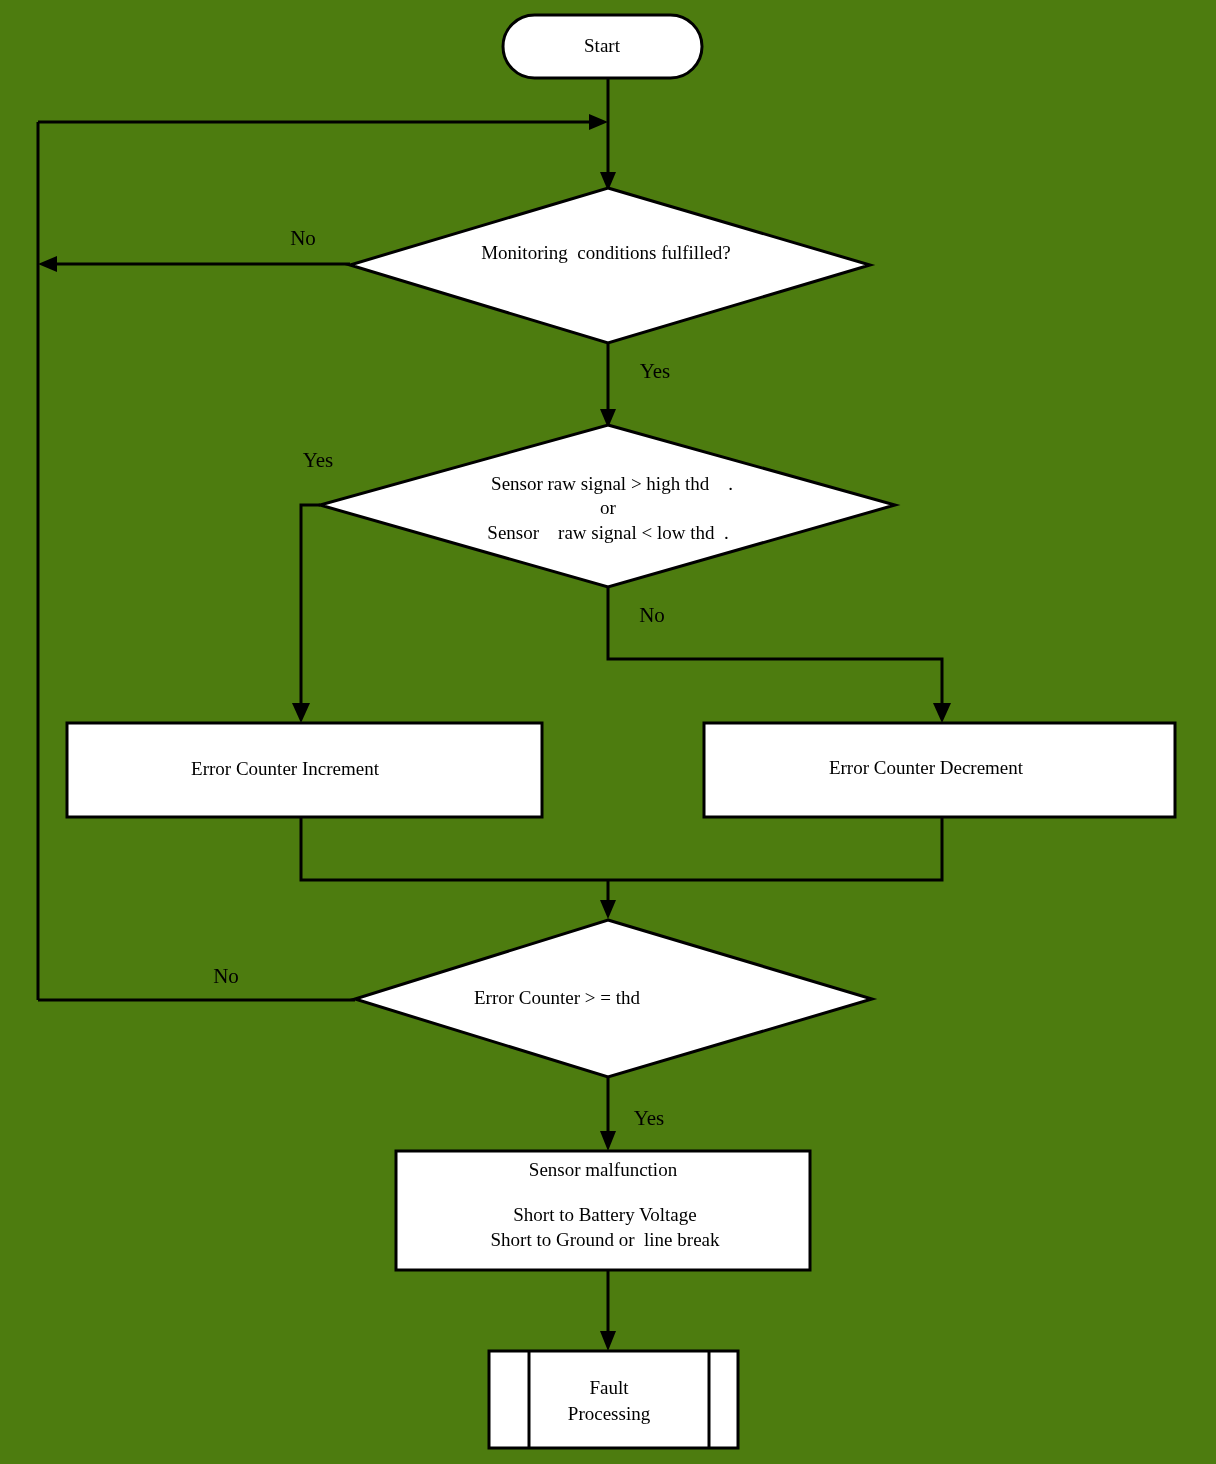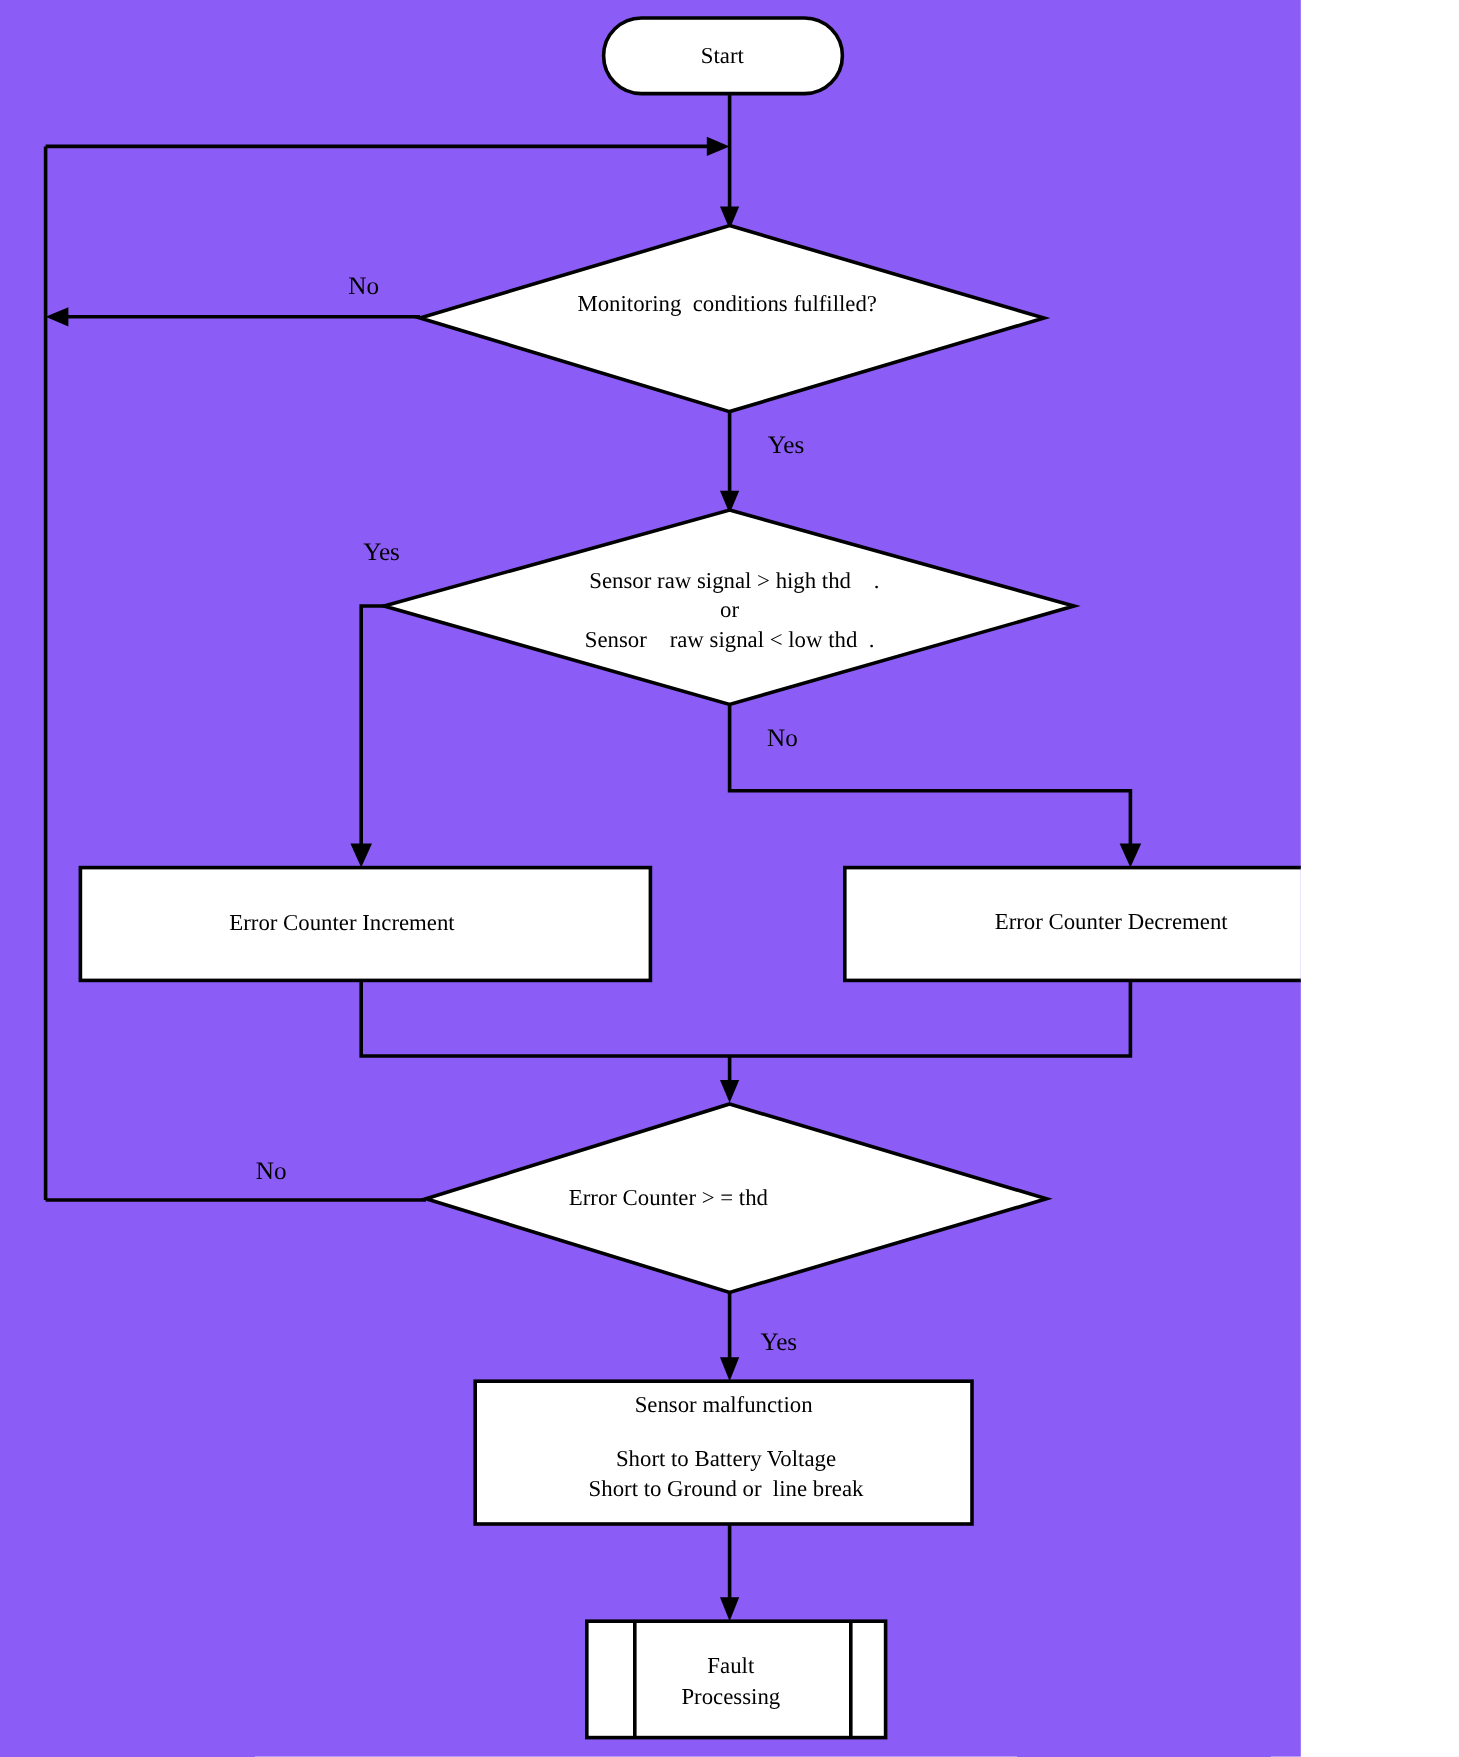--- a/index.html
+++ b/index.html
@@ -2,23 +2,23 @@
 <html><head>
 <meta charset="utf-8">
 <style>
   html, body {
     margin: 0;
     padding: 0;
     background: #ffffff;
   }
   #flowchart-root {
     position: relative;
-    width: 1084px;
+    width: 1216px;
     height: 1464px;
-    background: #8b5cf6;
+    background: #4d7c0f;
     font-family: "Liberation Serif", "DejaVu Serif", serif;
     overflow: hidden;
   }
   svg.chart-canvas {
     position: absolute;
     top: 0;
     left: 0;
     width: 1216px;
     height: 1464px;
   }

